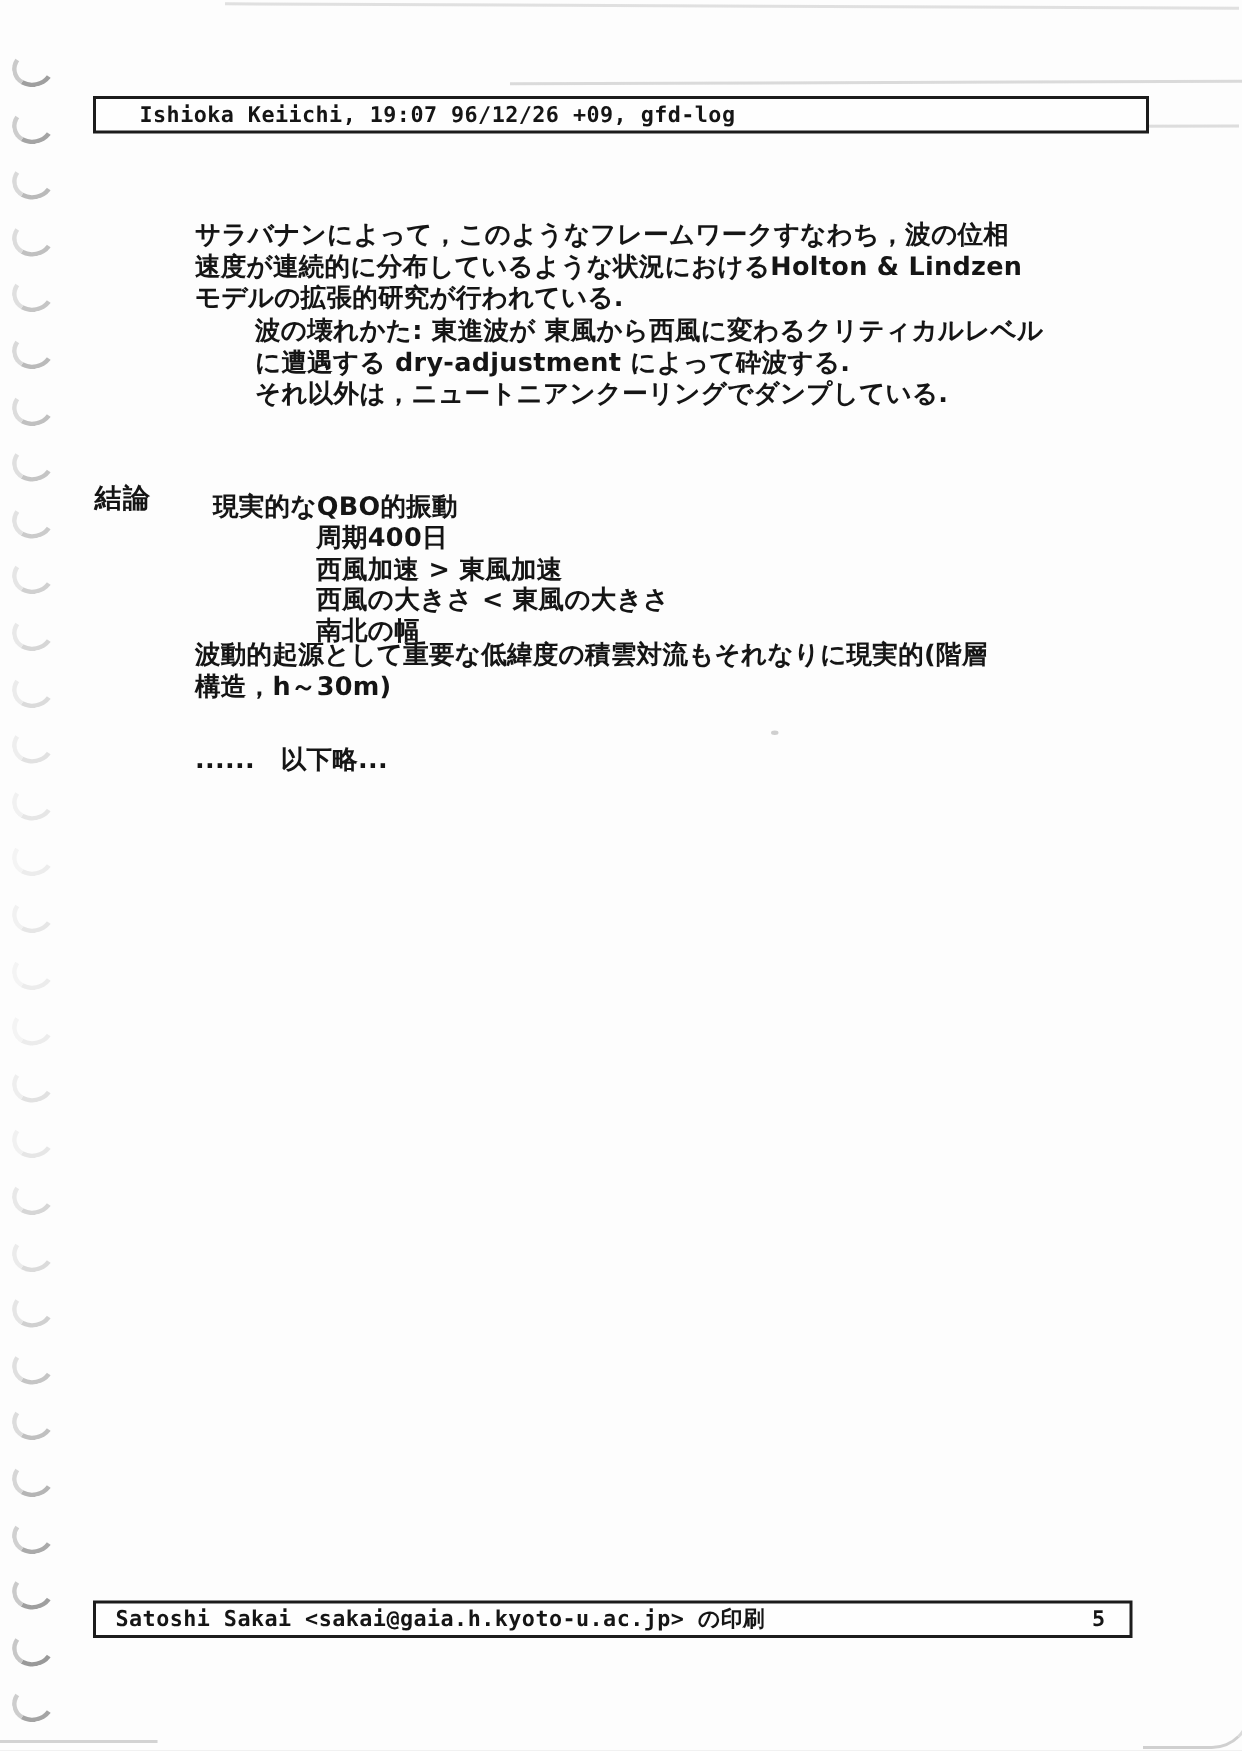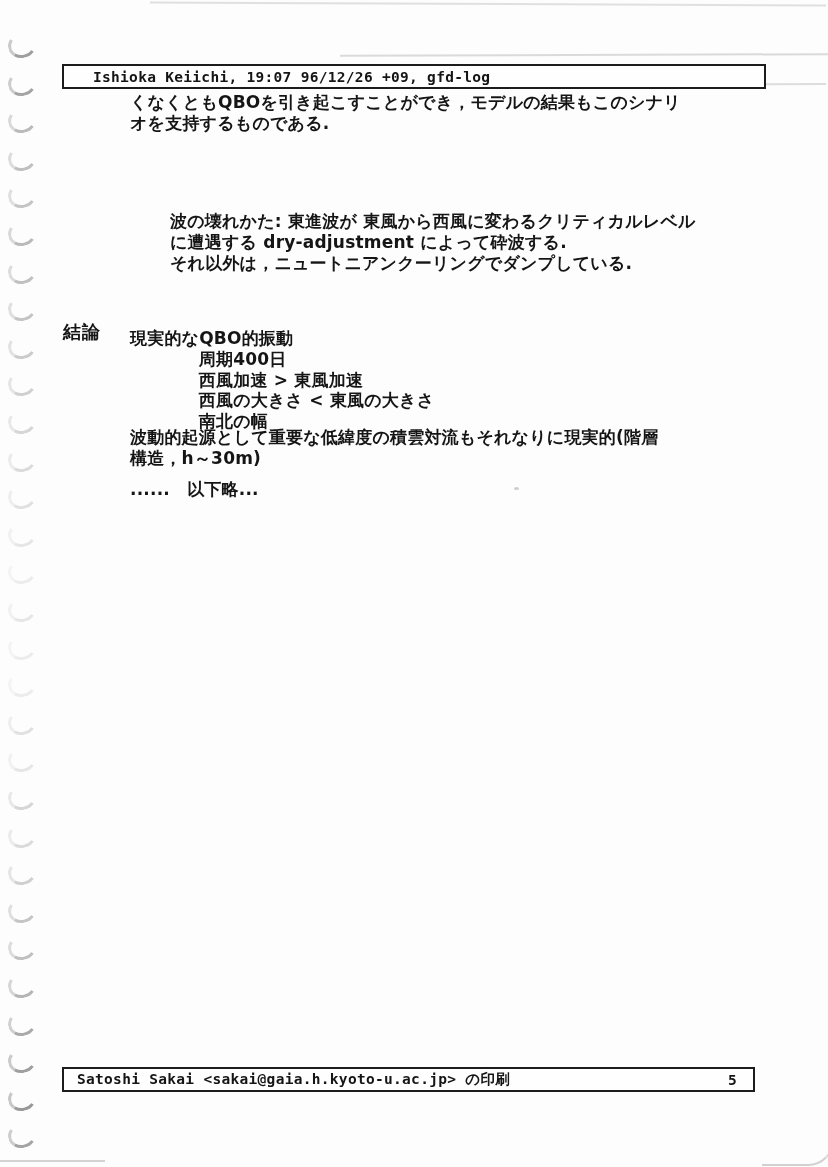--- a/index.html
+++ b/index.html
@@ -37,23 +37,23 @@
   .footer-bar{top:1067px;width:660px;padding:0 16px 0 13px;justify-content:space-between;}
   
   .jtext{
     position:absolute;left:130px;font-size:17px;font-weight:700;line-height:20.8px;
     white-space:pre-line;letter-spacing:.2px;
   }
   .p1{top:92px;}
   .p2{top:147px;}
   .p3{top:211px;margin-left:40px;}
   .heading{position:absolute;left:63px;top:292px;font-size:18px;font-weight:700;letter-spacing:1px;margin-top:28px;}
-  .conclusion{top:328px;}
+  .conclusion{top:328px;margin-left:12px;}
   .p5{top:427px;}
-  .p6{top:479px;}
+  .p6{top:497px;}
 </style>
 </head>
 <body>
 
 <div class="page">
 
   <div class="streak top-streak"></div>
   <div class="streak header-shadow-top"></div>
   <div class="streak header-shadow-bottom"></div>
   <div class="streak bottom-left-streak"></div>
@@ -90,22 +90,23 @@
       <div class="hole" style="top: 1010.6px; opacity: 0.75;"></div>
       <div class="hole" style="top: 1048.2px; opacity: 0.85;"></div>
       <div class="hole" style="top: 1085.8px; opacity: 0.9;"></div>
       <div class="hole" style="top: 1123.4px; opacity: 0.8;"></div>
     </div>
 
   <div class="bar header-bar">
     <span>Ishioka Keiichi, 19:07 96/12/26 +09, gfd-log</span>
   </div>
 
-  <div class="jtext p1">くなくともQBOを引き起こすことができ，モデルの結果もこのシナリ
-オを支持するものである.</div>
+  <div class="jtext p2">サラバナンによって，このようなフレームワークすなわち，波の位相
+速度が連続的に分布しているような状況におけるHolton &amp; Lindzen
+モデルの拡張的研究が行われている.</div>
   <div class="jtext p3">波の壊れかた: 東進波が 東風から西風に変わるクリティカルレベル
 に遭遇する dry-adjustment によって砕波する.
 それ以外は，ニュートニアンクーリングでダンプしている.</div>
 
   <div class="heading">結論</div>
   <div class="jtext conclusion">現実的なQBO的振動
 　　　　周期400日
 　　　　西風加速 &gt; 東風加速
 　　　　西風の大きさ &lt; 東風の大きさ
 　　　　南北の幅</div>

